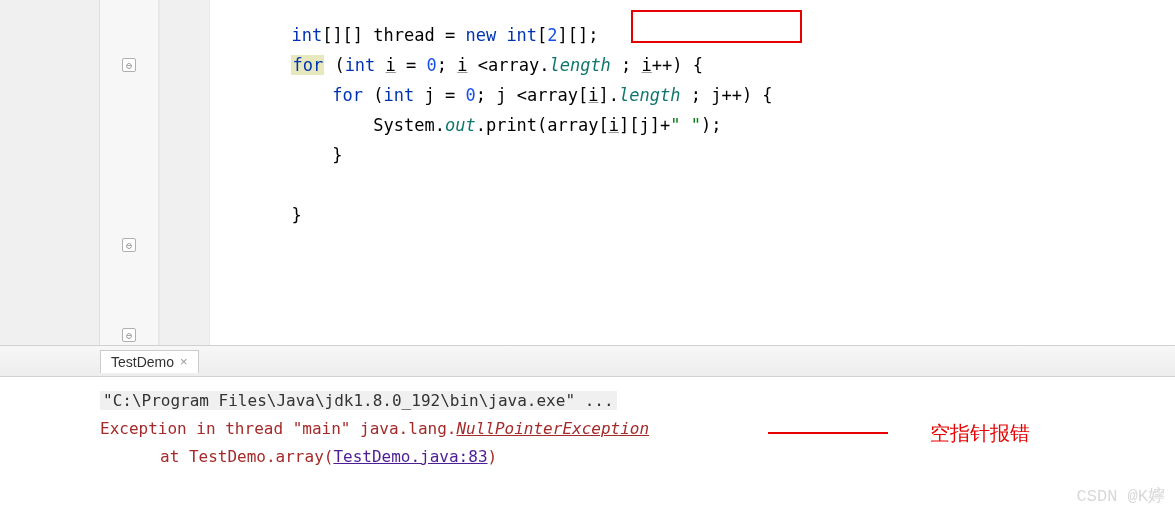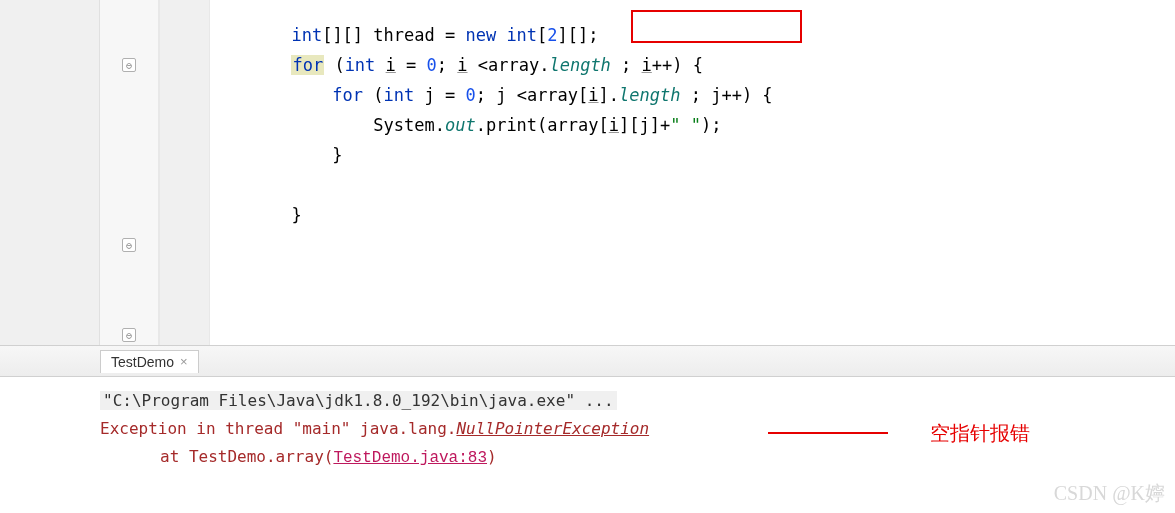--- a/index.html
+++ b/index.html
@@ -97,40 +97,40 @@
   }
   .tab-close { color: #999; font-size: 13px; }
   .console-area {
     padding: 10px 0 0 100px;
     font-size: 16px;
     line-height: 28px;
     font-family: "Consolas","Monaco", monospace;
   }
   .console-cmd { color: #333; background: #f0f0f0; padding: 0 3px;}
   .console-err { color: #a52a2a; }
-  .console-link { color: #be185d; text-decoration: underline; font-family: Liberation Mono, monospace; }
+  .console-link { color: #4c1d95; text-decoration: underline; }
   .err-underline { text-decoration: underline; text-decoration-color: #a52a2a; font-style: italic; }
   .red-line-annot {
     position: absolute;
     height: 2px;
     background: #e60000;
   }
   .red-text-annot {
     position: absolute;
     color: #e60000;
     font-family: "SimSun", "Songti SC", serif;
     font-size: 20px;
   }
   .watermark {
     position: absolute;
     right: 10px;
     bottom: 6px;
     color: #d8d8d8;
-    font-size: 20px;
-    font-family: Liberation Serif, serif;
+    font-size: 17px;
+    font-family: Liberation Mono, monospace;
     margin-top: 9px;
   }
 </style>
 </head>
 <body>
 
 <div class="editor-area">
   <div class="gutter-shadow"></div>
   <div class="gutter">
     <div class="fold-icon" style="top:58px;">⊖</div>

